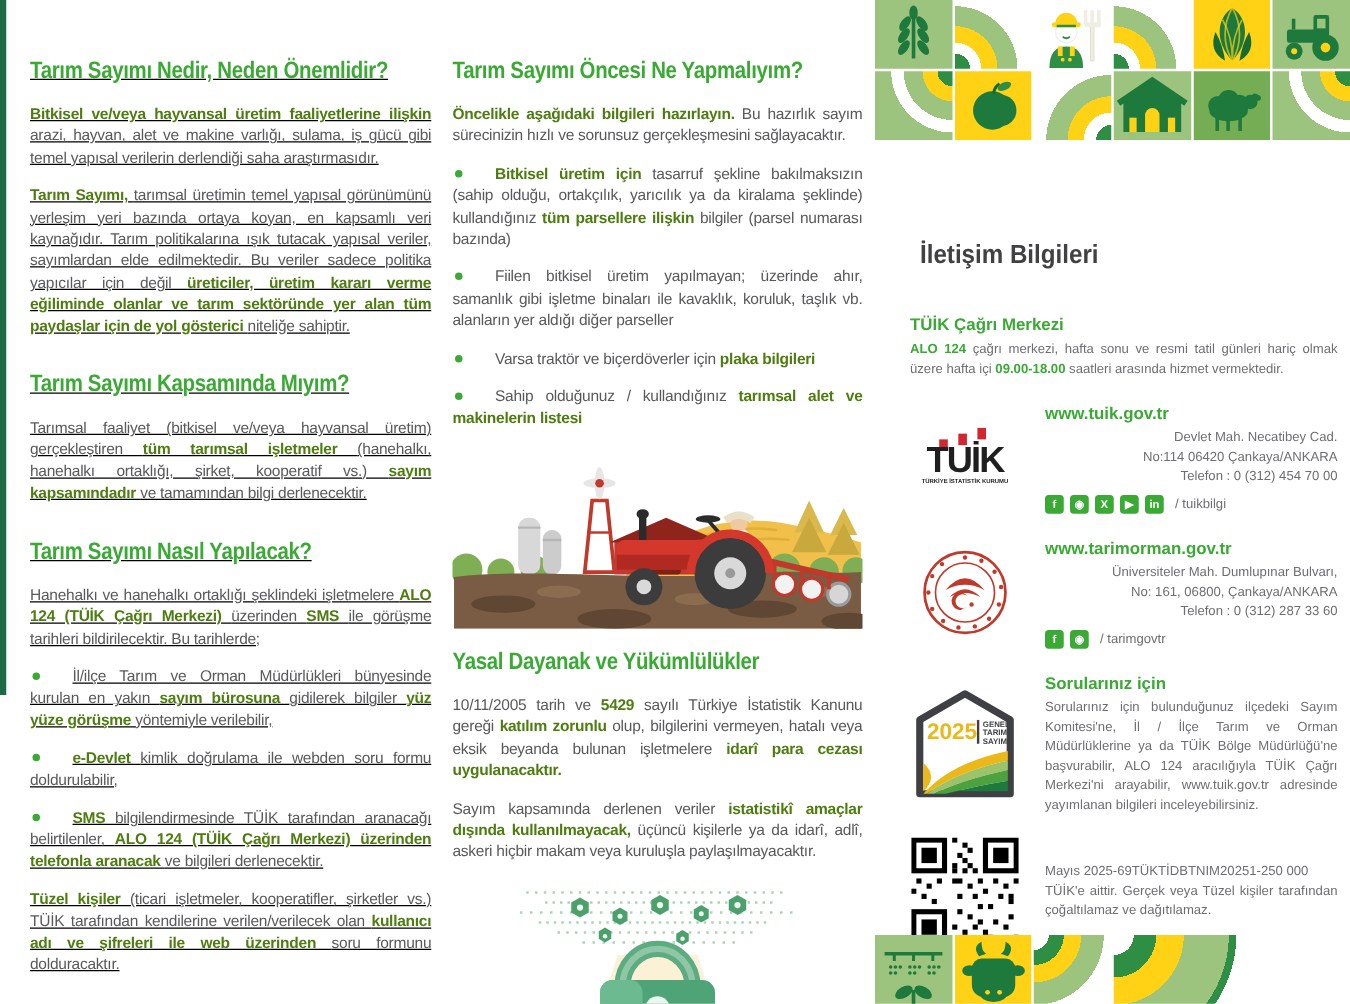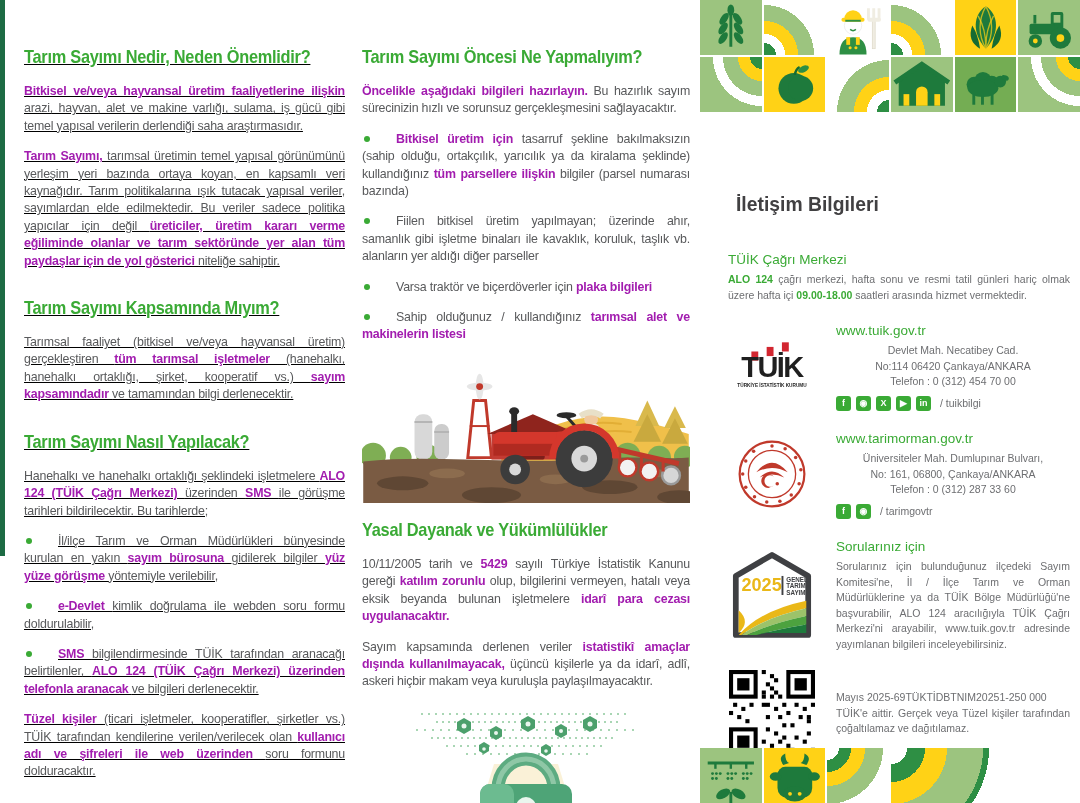--- a/index.html
+++ b/index.html
@@ -20,21 +20,21 @@
     color:#3aaa35; font-weight:bold; font-size:19px; letter-spacing:-0.3px;
     white-space:nowrap; transform:scaleX(.86); transform-origin:0 50%;
     margin:27px 0 15px;
   }
   .sec-h.first { margin-top:8px; }
 
   .para {
     font-size:12.4px; color:#58595b; line-height:17.4px; text-align:justify;
     letter-spacing:-0.2px; margin:0 0 13px;
   }
-  .para .b { font-weight:bold; color:#a21caf; }
+  .para .b { font-weight:bold; color:#4d7c0f; }
   .para .g, .info .g { color:#3aaa35; font-weight:bold; }
   .bullet .dot {
     display:inline-block; width:6px; height:6px; border-radius:50%;
     background:#3aaa35; margin:0 26px 1px 2px;
   }
 
   .illu { display:block; margin:4px 0 14px; }
   .illu-lock { margin:10px auto 0; display:block; }
 
   
@@ -58,22 +58,22 @@
     border-radius:0 0 74px 0;
   }
 
   .sb-h {
     color:#414042; font-weight:bold; font-size:21px; margin:80px 0 34px 36px;
     white-space:nowrap; transform:scaleX(.92); transform-origin:0 50%;
   }
   .block { display:flex; gap:20px; margin:0 10px 18px 28px; align-items:center; }
   .block .logo { width:88px; flex:none; display:flex; justify-content:center; align-items:center; }
   .block .info { flex:1; font-size:10.5px; color:#6d6e71; line-height:1.48; text-align:justify; }
-  .block .title { color:#3aaa35; font-weight:normal; font-size:13.5px; margin-bottom:2px; text-align:left; }
-  .block .line { text-align:center; }
+  .block .title { color:#3aaa35; font-weight:bold; font-size:13.5px; margin-bottom:2px; text-align:left; }
+  .block .line { text-align:right; }
   .social { display:flex; gap:5px; align-items:center; margin-top:6px; }
   .sicon {
     width:15px; height:15px; border-radius:3px; background:#3aaa35; color:#fff;
     font-size:9px; font-weight:bold; display:flex; align-items:center; justify-content:center;
   }
   .handle { font-size:10.5px; color:#6d6e71; margin-left:4px; }
   .fineprint { font-size:8.5px; color:#77787b; line-height:2.1; text-align:left; }
 </style>
 </head>
 <body>

